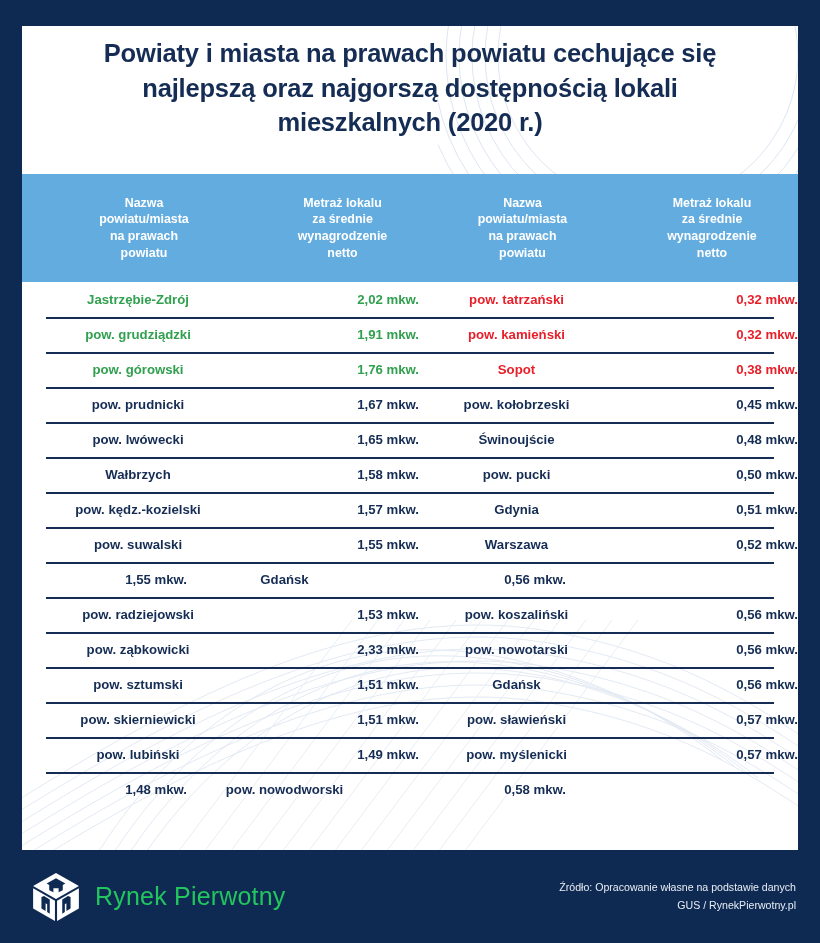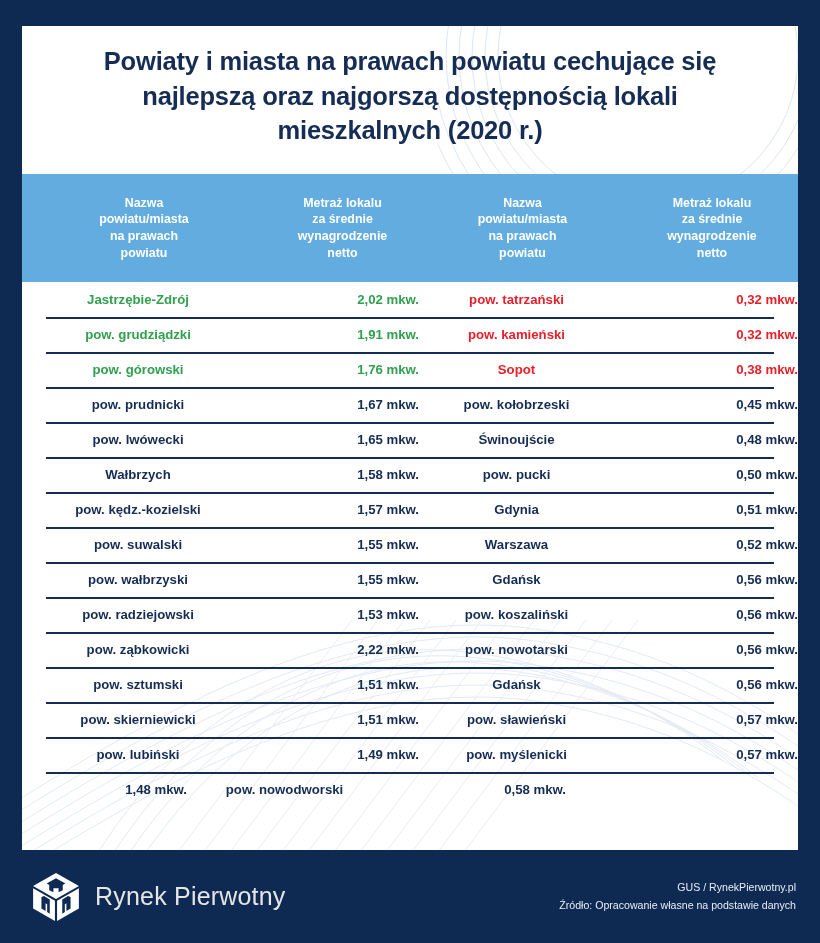--- a/index.html
+++ b/index.html
@@ -50,21 +50,21 @@
     bottom: -10px;
     width: 776px;
     height: 300px;
     pointer-events: none;
   }
 
   
   .title-block {
     position: absolute;
     left: 0;
-    top: 8px;
+    top: 0;
     width: 776px;
     height: 124px;
     display: flex;
     align-items: center;
     justify-content: center;
     z-index: 3;
   }
   .title {
     color: #152C54;
     font-size: 25.5px;
@@ -161,21 +161,21 @@
     position: absolute;
     left: 30px;
     top: 50%;
     transform: translateY(-50%);
     display: flex;
     align-items: center;
     gap: 13px;
   }
   .brand-mark { width: 52px; height: 52px; display: block; }
   .brand-name {
-    color: #e5e5e5;
+    color: #22c55e;
     font-size: 25px;
     font-weight: normal;
     letter-spacing: 0.2px;
   }
   .source {
     position: absolute;
     right: 24px;
     top: 50%;
     transform: translateY(-50%);
     text-align: right;
@@ -303,34 +303,33 @@
           <div class="cell c-2 tone-navy">Gdynia</div>
           <div class="cell c-3 tone-navy">0,51 mkw.</div>
         </div>
         <div class="row">
           <div class="cell c-0 tone-navy">pow. suwalski</div>
           <div class="cell c-1 tone-navy">1,55 mkw.</div>
           <div class="cell c-2 tone-navy">Warszawa</div>
           <div class="cell c-3 tone-navy">0,52 mkw.</div>
         </div>
         <div class="row">
-          <div class="cell c-0 tone-navy">pow. wałbrzyski</div>
           <div class="cell c-1 tone-navy">1,55 mkw.</div>
           <div class="cell c-2 tone-navy">Gdańsk</div>
           <div class="cell c-3 tone-navy">0,56 mkw.</div>
         </div>
         <div class="row">
           <div class="cell c-0 tone-navy">pow. radziejowski</div>
           <div class="cell c-1 tone-navy">1,53 mkw.</div>
           <div class="cell c-2 tone-navy">pow. koszaliński</div>
           <div class="cell c-3 tone-navy">0,56 mkw.</div>
         </div>
         <div class="row">
           <div class="cell c-0 tone-navy">pow. ząbkowicki</div>
-          <div class="cell c-1 tone-navy">2,22 mkw.</div>
+          <div class="cell c-1 tone-navy">2,33 mkw.</div>
           <div class="cell c-2 tone-navy">pow. nowotarski</div>
           <div class="cell c-3 tone-navy">0,56 mkw.</div>
         </div>
         <div class="row">
           <div class="cell c-0 tone-navy">pow. sztumski</div>
           <div class="cell c-1 tone-navy">1,51 mkw.</div>
           <div class="cell c-2 tone-navy">Gdańsk</div>
           <div class="cell c-3 tone-navy">0,56 mkw.</div>
         </div>
         <div class="row">
@@ -370,18 +369,18 @@
           <path d="M50 14 L68 24 L63 27 L63 37 L55 41 L55 33 L45 33 L45 41 L37 37 L37 27 L32 24 Z"></path>
 
           <path d="M27 48 L38 55 L38 82 L33 79 L33 64 L30 62 L30 77 L22 72 L22 50 Z"></path>
 
           <path d="M73 48 L62 55 L62 82 L67 79 L67 64 L70 62 L70 77 L78 72 L78 50 Z"></path>
         </g>
       </svg>
       <div class="brand-name">Rynek Pierwotny</div>
     </div>
     <div class="source">
+      <div>Źródło: Opracowanie własne na podstawie danych</div>
       <div>GUS / RynekPierwotny.pl</div>
-      <div>Źródło: Opracowanie własne na podstawie danych</div>
     </div>
   </div>
 
 </div>
 
 </body></html>

